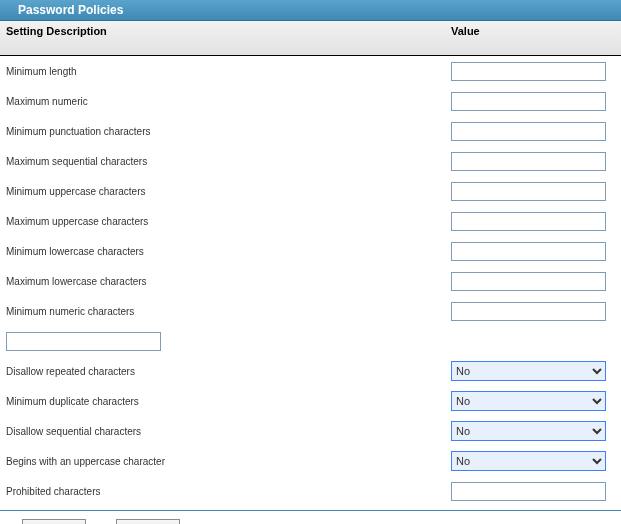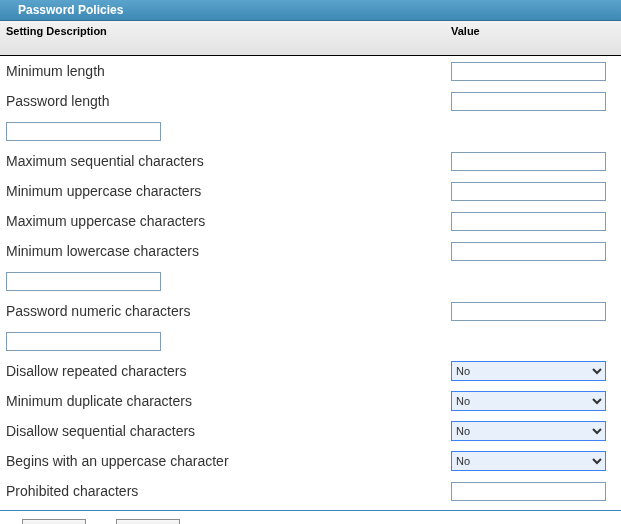--- a/index.html
+++ b/index.html
@@ -35,21 +35,21 @@
   .rows { padding: 0 6px; }
   .row {
     display: flex;
     align-items: center;
     min-height: 30px;
     padding: 4px 0;
   }
   .row .label {
     flex: 0 0 445px;
     color: #333;
-    font-size: 14px;
+    font-size: 10px;
   }
   .row .control { flex: 1 1 auto; }
   .control input[type="text"] {
     width: 155px;
     height: 19px;
     border: 1px solid #7f9db9;
     font-family: Verdana, Arial, sans-serif;
     font-size: 11px;
     padding: 1px 3px;
   }
@@ -93,47 +93,49 @@
   <div class="header-row">
     <div class="col-desc">Setting Description</div>
     <div class="col-val">Value</div>
   </div>
   <div class="rows" id="rows-container">
       <div class="row">
         <div class="label">Minimum length</div>
         <div class="control"><input type="text" value="" style=""></div>
       </div>
       <div class="row">
-        <div class="label">Password length</div>
+        <div class="label">Maximum numeric</div>
         <div class="control"><input type="text" value="" style=""></div>
       </div>
       <div class="row">
+        <div class="label">Minimum punctuation characters</div>
         <div class="control"><input type="text" value="" style=""></div>
       </div>
       <div class="row">
         <div class="label">Maximum sequential characters</div>
         <div class="control"><input type="text" value="" style=""></div>
       </div>
       <div class="row">
         <div class="label">Minimum uppercase characters</div>
         <div class="control"><input type="text" value="" style=""></div>
       </div>
       <div class="row">
         <div class="label">Maximum uppercase characters</div>
         <div class="control"><input type="text" value="" style=""></div>
       </div>
       <div class="row">
         <div class="label">Minimum lowercase characters</div>
         <div class="control"><input type="text" value="" style=""></div>
       </div>
       <div class="row">
+        <div class="label">Maximum lowercase characters</div>
         <div class="control"><input type="text" value="" style=""></div>
       </div>
       <div class="row">
-        <div class="label">Password numeric characters</div>
+        <div class="label">Minimum numeric characters</div>
         <div class="control"><input type="text" value="" style=""></div>
       </div>
       <div class="row">
         <div class="control"><input type="text" value="" style=""></div>
       </div>
       <div class="row">
         <div class="label">Disallow repeated characters</div>
         <div class="control"><select><option>No</option><option>Yes</option></select></div>
       </div>
       <div class="row">

